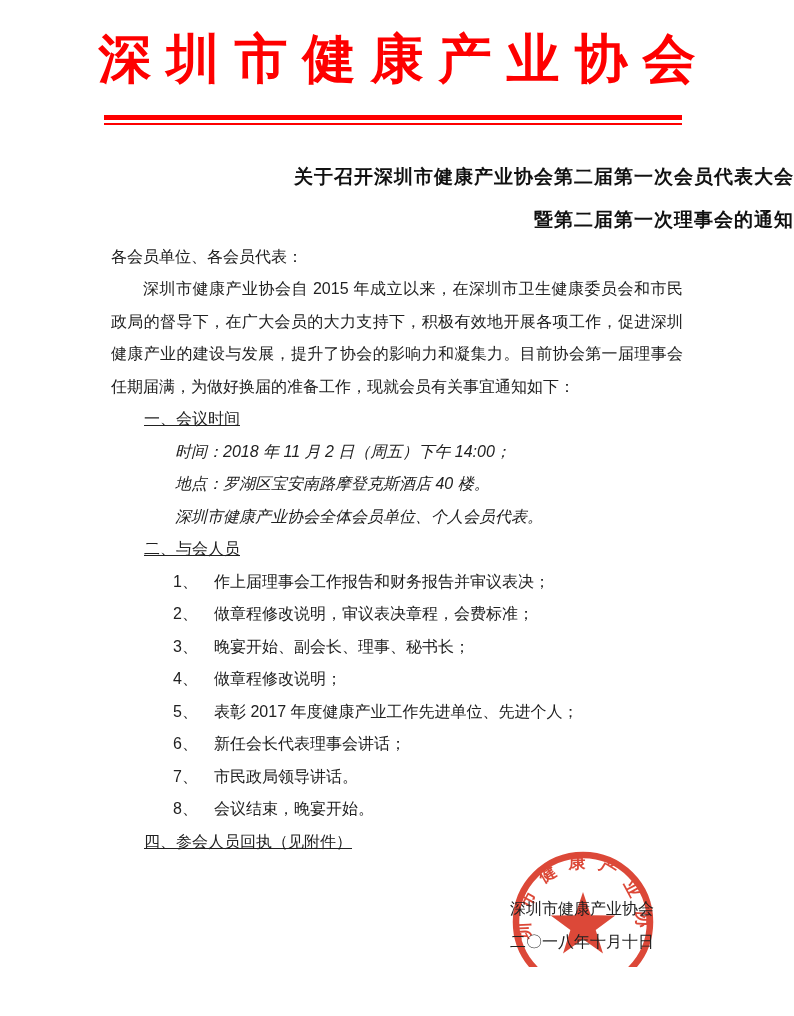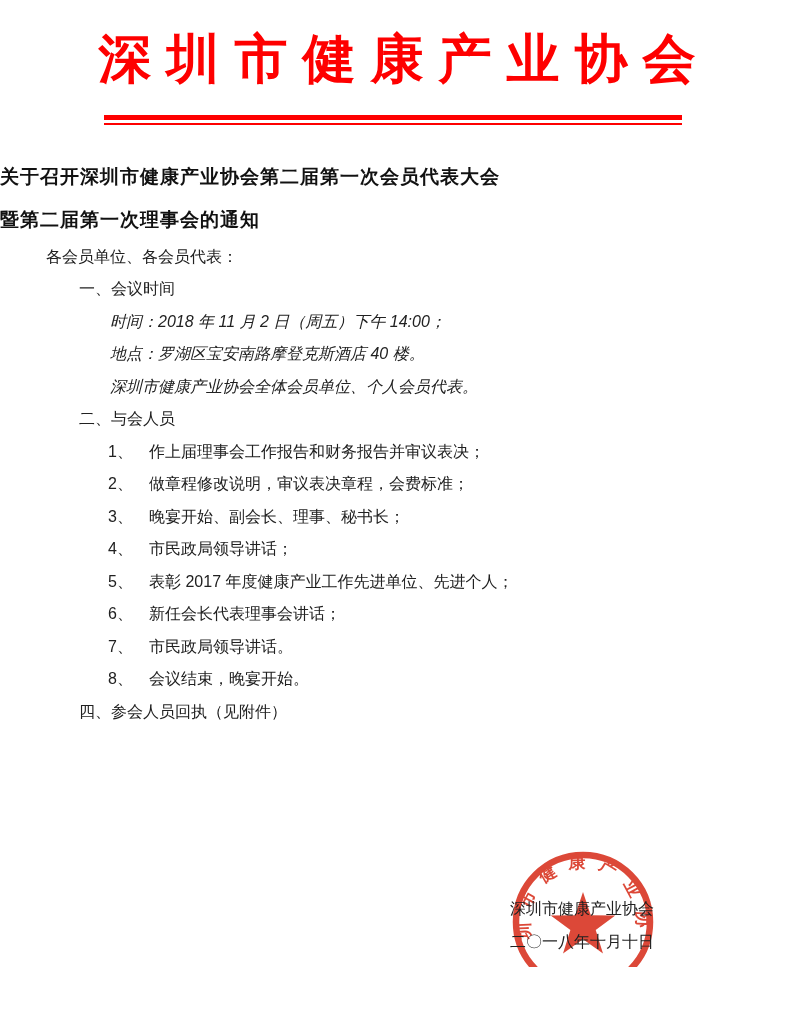--- a/index.html
+++ b/index.html
@@ -22,40 +22,40 @@
     line-height:1.28;
     color:#fe0000;
     letter-spacing:15px;
     padding-left:15px; 
     white-space:nowrap;
   }
   .rule-wrap{margin:21px 0 0 104px;width:578px;}
   .rule-thick{height:5px;background:#fe0000;}
   .rule-thin{height:2px;background:#fe0000;margin-top:3px;}
   
-  .doc-title{margin-top:30px;text-align:left;}
+  .doc-title{margin-top:30px;text-align:right;}
   .doc-title div{
     font-size:19px;font-weight:700;color:#111111;line-height:43px;
     letter-spacing:1px;
   }
   
   .doc-body{
-    margin:0 46px;
+    margin:0 111px;
     font-size:16px;
     line-height:32.5px;
     color:#212121;
   }
   .row{white-space:nowrap;}
   .salutation{}
   .intro{
     text-align:justify;
     text-indent:2em;
     margin:0;
   }
-  .heading{padding-left:33px;}
+  .heading{padding-left:33px;text-decoration:underline;}
   .sub{padding-left:64px;font-style:italic;}
   .agenda-row{padding-left:62px;}
   .agenda-num{display:inline-block;width:41px;}
   
   .signature{
     position:absolute;
     left:500px;top:893px;width:164px;
     text-align:center;
     font-size:16px;line-height:32.5px;
     color:#212121;
@@ -90,40 +90,41 @@
   </div>
 
   <div class="doc-title">
     <div>关于召开深圳市健康产业协会第二届第一次会员代表大会</div>
     <div>暨第二届第一次理事会的通知</div>
   </div>
 
   <div class="doc-body">
     <div class="row salutation">各会员单位、各会员代表：</div>
 
+    <p class="intro">深圳市健康产业协会自 2015 年成立以来，在深圳市卫生健康委员会和市民政局的督导下，在广大会员的大力支持下，积极有效地开展各项工作，促进深圳健康产业的建设与发展，提升了协会的影响力和凝集力。目前协会第一届理事会任期届满，为做好换届的准备工作，现就会员有关事宜通知如下：</p>
 
     <div class="row heading">一、会议时间</div>
     <div class="row sub">时间：2018 年 11 月 2 日（周五）下午 14:00；</div>
     <div class="row sub">地点：罗湖区宝安南路摩登克斯酒店 40 楼。</div>
 
     <div class="row sub">深圳市健康产业协会全体会员单位、个人会员代表。</div>
     <div class="row heading">二、与会人员</div>
 
 
     <div class="row agenda-row">
       <span class="agenda-num">1、</span><span>作上届理事会工作报告和财务报告并审议表决；</span>
     </div>
     <div class="row agenda-row">
       <span class="agenda-num">2、</span><span>做章程修改说明，审议表决章程，会费标准；</span>
     </div>
     <div class="row agenda-row">
       <span class="agenda-num">3、</span><span>晚宴开始、副会长、理事、秘书长；</span>
     </div>
     <div class="row agenda-row">
-      <span class="agenda-num">4、</span><span>市民政局领导讲话；</span>
+      <span class="agenda-num">4、</span><span>做章程修改说明；</span>
     </div>
     <div class="row agenda-row">
       <span class="agenda-num">5、</span><span>表彰 2017 年度健康产业工作先进单位、先进个人；</span>
     </div>
     <div class="row agenda-row">
       <span class="agenda-num">6、</span><span>新任会长代表理事会讲话；</span>
     </div>
     <div class="row agenda-row">
       <span class="agenda-num">7、</span><span>市民政局领导讲话。</span>
     </div>

